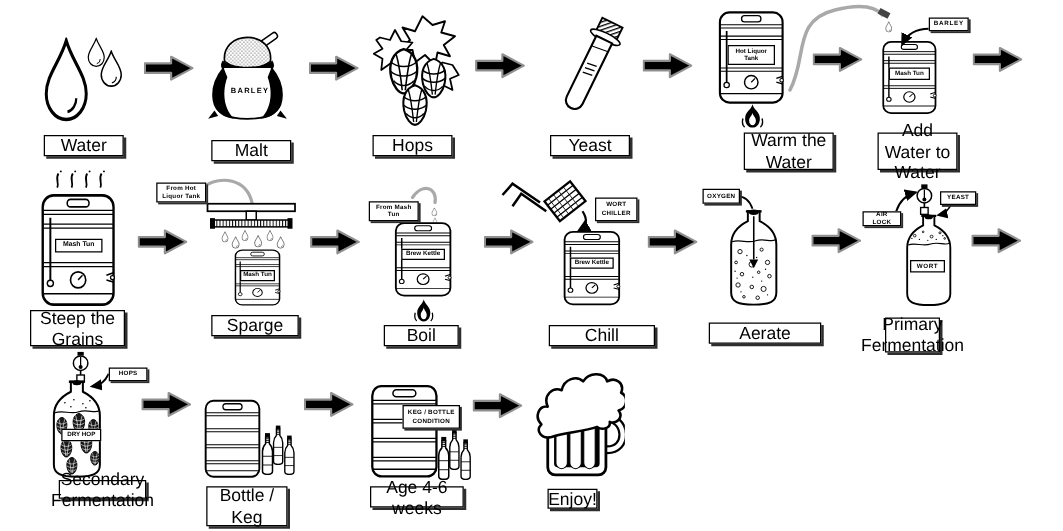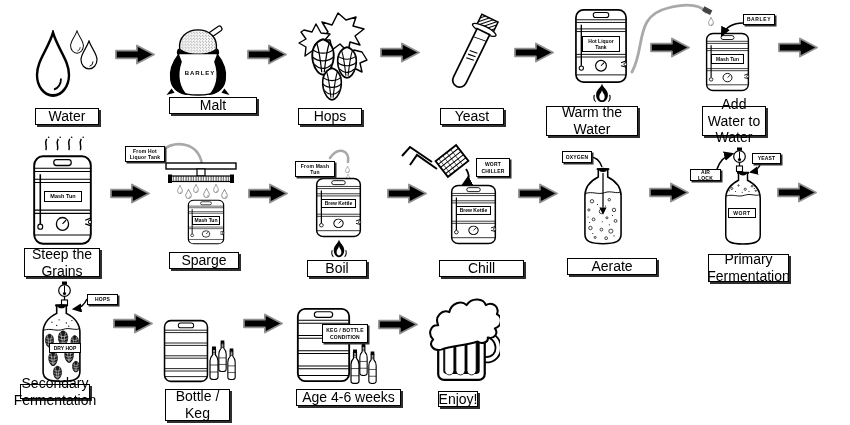--- a/index.html
+++ b/index.html
@@ -189,21 +189,21 @@
 
   <svg class="icon" style="left:115px;top:43px;width:40px;height:23px">
       <use href="#sym-arrow" width="40" height="23"></use>
     </svg>
 
   <div class="step">
     <svg class="icon" style="left:165px;top:24px;width:66px;height:74px" viewBox="0 0 66 74">
       <use href="#sym-sack" width="66" height="74"></use>
     </svg>
     <div style="position:absolute;left:182px;top:70px;width:36px;text-align:center;font-size:6px;font-weight:bold;letter-spacing:1px;z-index:4">BARLEY</div>
-    <div class="step-label" style="left:169px;top:97px;width:88px;height:17px">Malt</div>
+    <div class="step-label" style="left:169px;top:112px;width:64px;height:17px">Malt</div>
   </div>
 
   <svg class="icon" style="left:247px;top:43px;width:40px;height:23px">
       <use href="#sym-arrow" width="40" height="23"></use>
     </svg>
 
   <div class="step">
     <svg class="icon" style="left:298px;top:12px;width:70px;height:91px" viewBox="0 0 70 91">
       <path d="M40,1 L48,8 L58,5 L55,14 L66,17 L57,24 L62,33 L52,30 L50,40 L42,32 L34,38 L32,28 L22,28 L30,20 L24,10 L34,13 Z" fill="#fff" stroke="#000" stroke-width="1.5" stroke-linejoin="round"></path>
       <path d="M6,18 L14,20 L18,12 L23,21 L32,22 L26,29 L31,37 L22,36 L21,45 L14,39 L7,44 L8,35 L1,31 L8,27 L3,20 Z" fill="#fff" stroke="#000" stroke-width="1.4" stroke-linejoin="round"></path>
@@ -236,21 +236,21 @@
     </svg>
     <div class="vlabel" style="left:582px;top:36px;width:38px;height:16px">Hot Liquor Tank</div>
     <svg class="icon" style="left:593px;top:83px;width:18px;height:20px">
         <use href="#sym-flame" width="18" height="20"></use>
       </svg>
     <svg class="icon" style="left:620px;top:0;width:100px;height:78px;z-index:3" viewBox="0 0 100 78">
       <path d="M12,72 C26,46 14,16 48,8 C68,3 80,5 86,12" fill="none" stroke="#a9a9a9" stroke-width="2.8" stroke-linecap="round"></path>
       <rect x="83" y="8" width="9" height="5" transform="rotate(28 87 10)" fill="#444"></rect>
       <use href="#sym-drop" x="88" y="17" width="6" height="9"></use>
     </svg>
-    <div class="step-label" style="left:546px;top:106px;width:92px;height:30px">Warm the Water</div>
+    <div class="step-label" style="left:595px;top:106px;width:72px;height:30px">Warm the Water</div>
   </div>
 
   <svg class="icon" style="left:650px;top:36px;width:40px;height:23px">
       <use href="#sym-arrow" width="40" height="23"></use>
     </svg>
 
   <div class="step">
     <svg class="icon" style="left:705px;top:32px;width:45px;height:60px" viewBox="0 0 45 60">
       <use href="#sym-keg" width="45" height="60"></use>
     </svg>
@@ -421,21 +421,21 @@
       </g>
       <g fill="#000">
         <circle cx="18" cy="28" r="0.7"></circle>
           <circle cx="27" cy="29" r="0.7"></circle>
           <circle cx="36" cy="28" r="0.7"></circle>
         <circle cx="43" cy="24" r="0.7"></circle>
           <circle cx="10" cy="27" r="0.7"></circle>
       </g>
     </svg>
     <div class="vlabel" style="left:728px;top:208px;width:28px;height:10px;letter-spacing:0.5px">WORT</div>
-    <div class="step-label" style="left:708px;top:254px;width:81px;height:28px">Primary Fermentation</div>
+    <div class="step-label" style="left:708px;top:254px;width:44px;height:28px">Primary Fermentation</div>
   </div>
 
   <svg class="icon" style="left:777px;top:181px;width:40px;height:23px">
       <use href="#sym-arrow" width="40" height="23"></use>
     </svg>
 
   <div class="step">
     <svg class="icon" style="left:57px;top:281px;width:15px;height:25px">
         <use href="#sym-airlock" width="15" height="25"></use>
       </svg>
@@ -456,21 +456,21 @@
       </g>
       <use href="#sym-hopcone-dark" x="6" y="38" width="14" height="18"></use>
       <use href="#sym-hopcone-dark" x="22" y="34" width="16" height="20"></use>
       <use href="#sym-hopcone-dark" x="38" y="40" width="13" height="17"></use>
       <use href="#sym-hopcone-dark" x="10" y="60" width="15" height="19"></use>
       <use href="#sym-hopcone-dark" x="30" y="56" width="15" height="19"></use>
       <use href="#sym-hopcone-dark" x="40" y="72" width="12" height="15"></use>
       <use href="#sym-hopcone-dark" x="16" y="78" width="14" height="18"></use>
     </svg>
     <div class="vlabel" style="left:49px;top:343px;width:32px;height:10px">DRY HOP</div>
-    <div class="step-label" style="left:20px;top:384px;width:70px;height:15px">Secondary Fermentation</div>
+    <div class="step-label" style="left:47px;top:384px;width:70px;height:15px">Secondary Fermentation</div>
   </div>
 
   <svg class="icon" style="left:113px;top:312px;width:40px;height:23px">
       <use href="#sym-arrow" width="40" height="23"></use>
     </svg>
 
   <div class="step">
     <svg class="icon" style="left:163px;top:319px;width:46px;height:64px" viewBox="0 0 46 64">
       <use href="#sym-keg2" width="46" height="64"></use>
     </svg>
@@ -489,21 +489,21 @@
   <div class="step">
     <svg class="icon" style="left:296px;top:307px;width:55px;height:76px" viewBox="0 0 55 76">
       <use href="#sym-keg2" width="55" height="76"></use>
     </svg>
     <div class="tag" style="left:322px;top:324px;width:46px;height:19px">KEG / BOTTLE CONDITION</div>
     <svg class="icon" style="left:349px;top:343px;width:30px;height:41px" viewBox="0 0 30 41">
       <use href="#sym-bottle" x="9" y="0" width="11" height="33"></use>
       <use href="#sym-bottle" x="0" y="6" width="12" height="35"></use>
       <use href="#sym-bottle" x="18" y="8" width="11" height="33"></use>
     </svg>
-    <div class="step-label" style="left:296px;top:389px;width:105px;height:17px">Age 4-6 weeks</div>
+    <div class="step-label" style="left:296px;top:389px;width:75px;height:17px">Age 4-6 weeks</div>
   </div>
 
   <svg class="icon" style="left:378px;top:313px;width:40px;height:23px">
       <use href="#sym-arrow" width="40" height="23"></use>
     </svg>
 
   <div class="step">
     <svg class="icon" style="left:428px;top:297px;width:72px;height:86px" viewBox="0 0 71 85">
       <use href="#sym-mug" width="71" height="85"></use>
     </svg>

